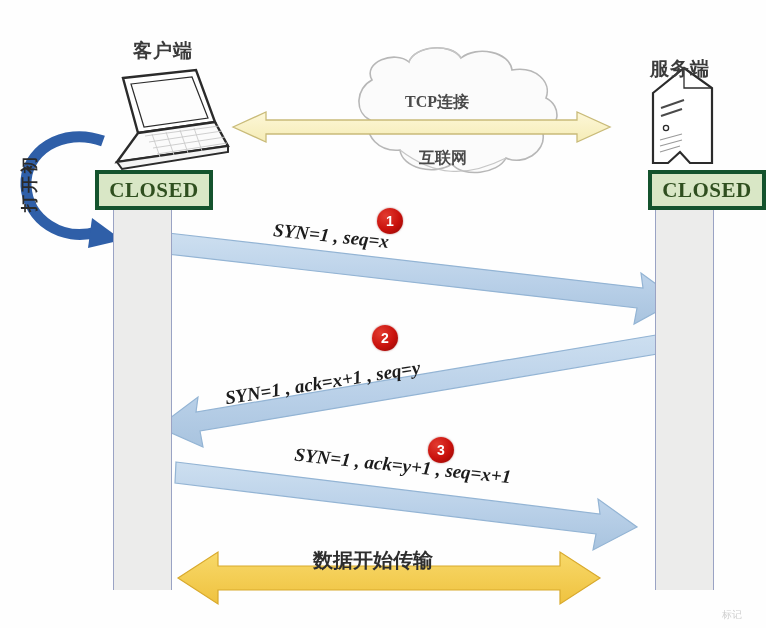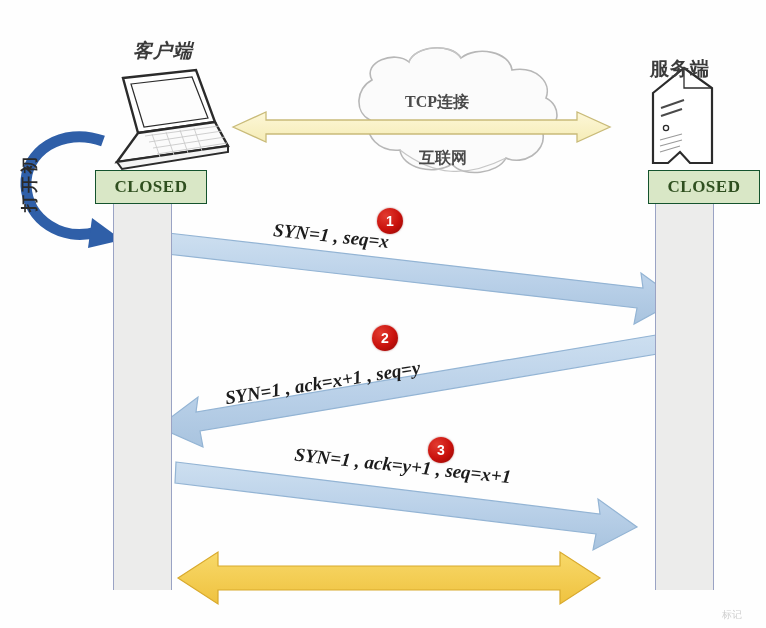--- a/index.html
+++ b/index.html
@@ -34,26 +34,26 @@
     position: absolute;
     background: #ececeb;
     border-left: 1px solid #9aa3c4;
     border-right: 1px solid #9aa3c4;
   }
 
   
   .state-box {
     position: absolute;
     background: #d9e7c6;
-    border: 1px solid #14532d;
+    border: 4px solid #14532d;
     display: flex;
     align-items: center;
     justify-content: center;
     font-family: "Liberation Serif", "DejaVu Serif", serif;
-    font-size: 17px;
+    font-size: 21px;
     font-weight: bold;
     color: #2f4f1f;
     letter-spacing: 0.5px;
     z-index: 6;
   }
   .cloud-label {
     position: absolute;
     font-family: Liberation Serif, serif;
     font-size: 16px;
     font-weight: bold;
@@ -259,36 +259,37 @@
                L 560 566 L 560 552
                L 600 578
                L 560 604 L 560 590
                L 218 590 L 218 604 Z" fill="url(#goldBand)" stroke="#d8a92c" stroke-width="1.2"></path>
     </g>
   </svg>
 
   <div class="lifeline" style="left:113px; top:200px; width:57px; height:390px;"></div>
   <div class="lifeline" style="left:655px; top:200px; width:57px; height:390px;"></div>
 
-  <div class="endpoint-title" style="left:133px; top:38px;font-style:italic;">客户端</div>
+  <div class="endpoint-title" style="left:133px; top:38px;">客户端</div>
   <div class="endpoint-title" style="left:650px; top:56px;">服务端</div>
 
   <div class="state-box" style="left:95px; top:170px; width:110px; height:32px;">CLOSED</div>
   <div class="state-box" style="left:648px; top:170px; width:110px; height:32px;">CLOSED</div>
 
   <div class="cloud-label" style="left:405px; top:92px;">TCP连接</div>
   <div class="cloud-label" style="left:419px; top:148px;">互联网</div>
 
   <div class="vert-text" style="left:18px; top:212px;">打开初</div>
 
   <div class="msg-label" style="left:273px; top:225px; transform:rotate(6deg);">SYN=1 , seq=x</div>
   <div class="step-badge" style="left:377px; top:208px;">1</div>
 
   <div class="msg-label" style="left:224px; top:372px; transform:rotate(-9deg);">SYN=1 , ack=x+1 , seq=y</div>
   <div class="step-badge" style="left:372px; top:325px;">2</div>
 
   <div class="msg-label" style="left:294px; top:455px; transform:rotate(6deg);">SYN=1 , ack=y+1 , seq=x+1</div>
   <div class="step-badge" style="left:428px; top:437px;">3</div>
 
+  <div class="bottom-caption" id="data-transfer-label" style="left:313px; top:547px;">数据开始传输</div>
 
   <div class="watermark" style="left:722px; top:608px;">标记</div>
 
 </div>
 
 </body></html>

